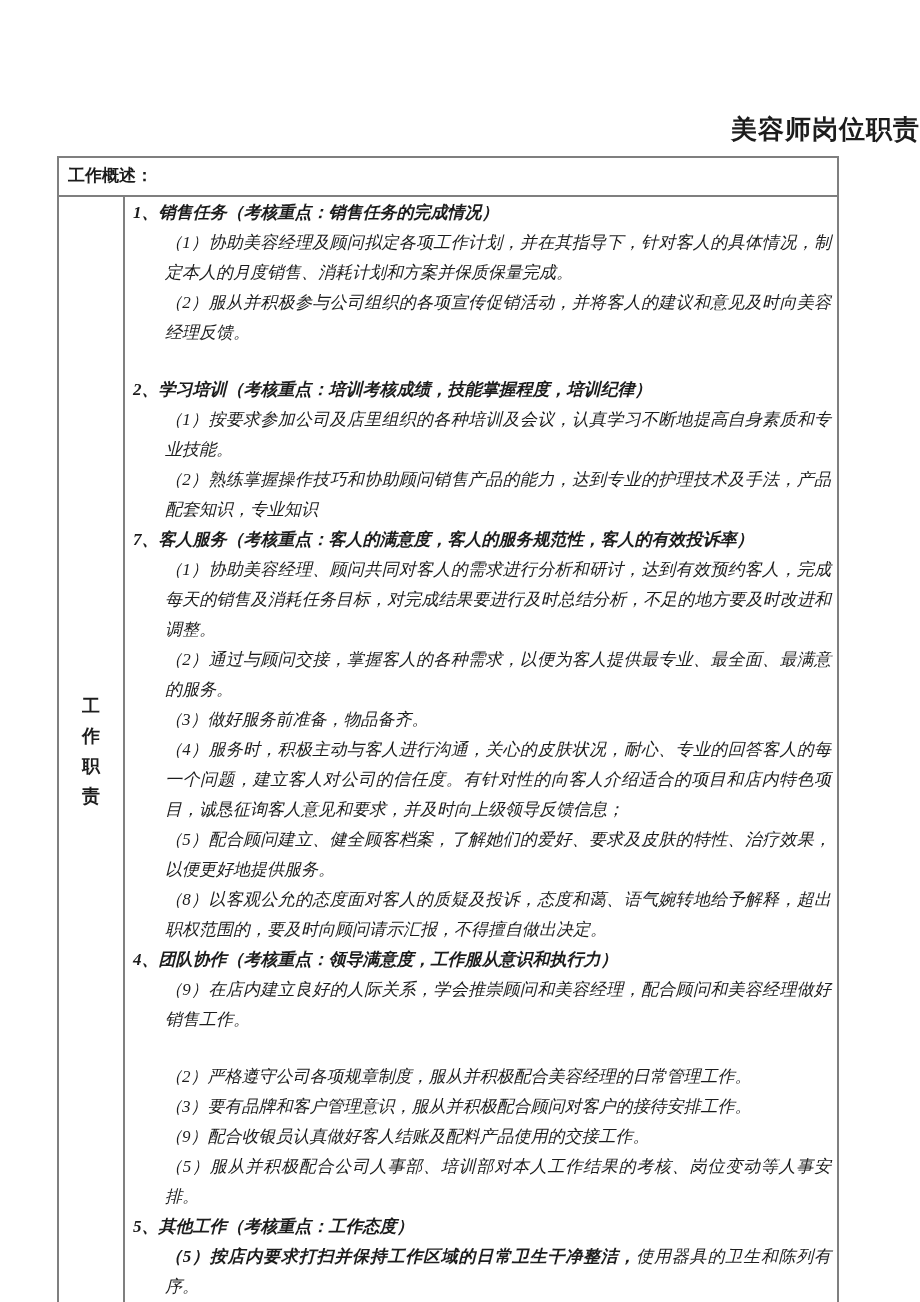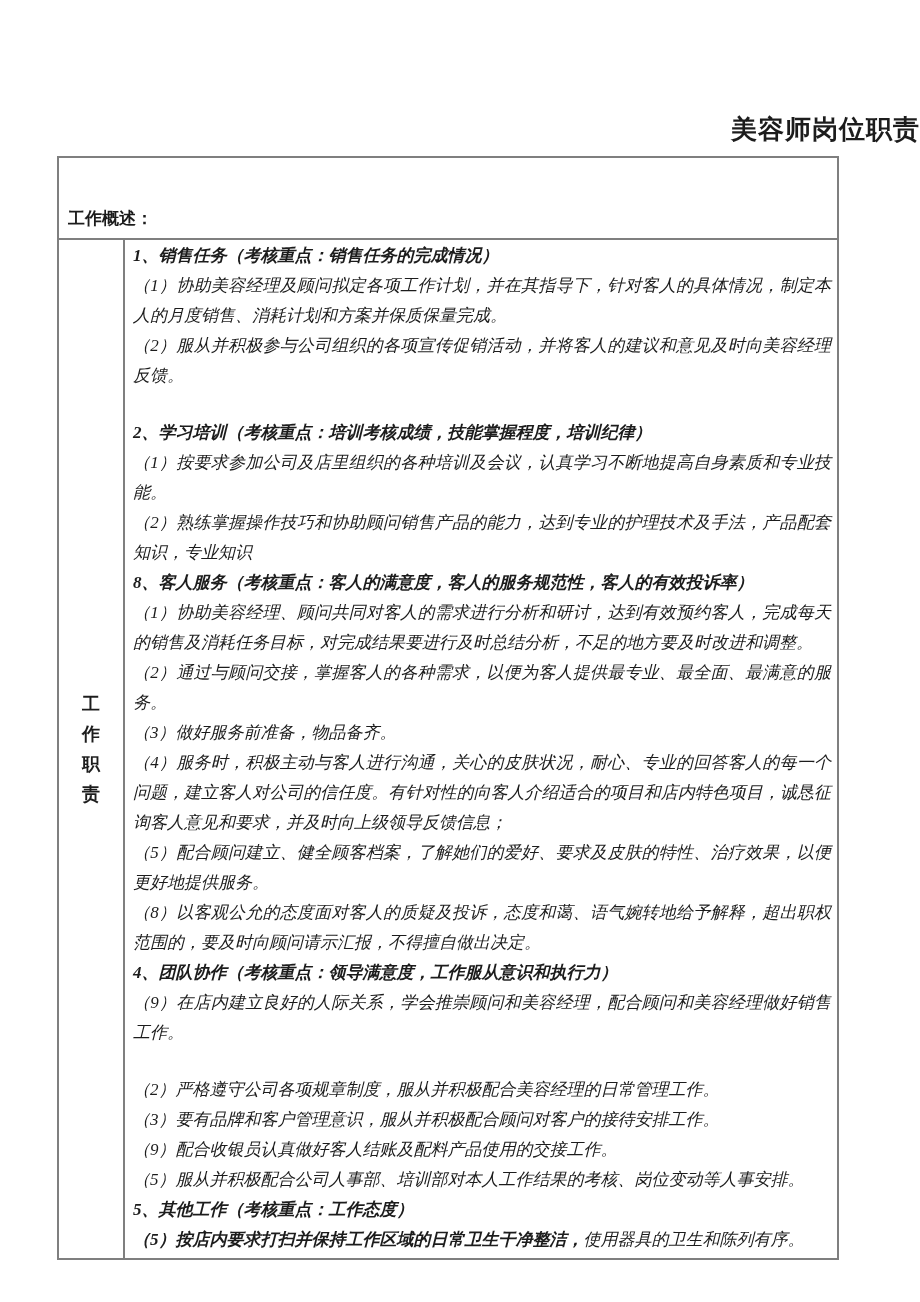--- a/index.html
+++ b/index.html
@@ -33,21 +33,20 @@
     width: 782px;
     border: 2px solid #7f7f7f;
     background: #ffffff;
   }
   
   .overview-row {
     border-bottom: 2px solid #7f7f7f;
     padding: 3px 10px 4px 9px;
     font-size: 17px;
     line-height: 30px;
-    margin-top: 43px;
   }
   .overview-label {
     font-weight: bold;
     display: block;
   }
   .overview-text {
     display: block;
     text-indent: 2.3em;
     text-align: justify;
   }
@@ -72,21 +71,21 @@
     flex: 1 1 auto;
     padding: 1px 6px 3px 8px;
     font-size: 17px;
     line-height: 30px;
   }
   .duties-content p {
     text-align: justify;
     font-style: italic;
   }
   .section-heading { font-weight: bold; }
-  .duty-item { font-weight: normal; }
+  .duty-item { font-weight: normal; margin-left: 32px; }
   .gap-after { margin-bottom: 27px; }
   .bold-lead { font-weight: bold; }
 </style>
 </head>
 <body>
 
 <div class="page">
 
   <div class="doc-title">美容师岗位职责</div>
 
@@ -108,21 +107,21 @@
       <div class="duties-content">
 
         <p class="section-heading">1、销售任务（考核重点：销售任务的完成情况）</p>
         <p class="duty-item">（1）协助美容经理及顾问拟定各项工作计划，并在其指导下，针对客人的具体情况，制定本人的月度销售、消耗计划和方案并保质保量完成。</p>
         <p class="duty-item gap-after">（2）服从并积极参与公司组织的各项宣传促销活动，并将客人的建议和意见及时向美容经理反馈。</p>
 
         <p class="section-heading">2、学习培训（考核重点：培训考核成绩，技能掌握程度，培训纪律）</p>
         <p class="duty-item">（1）按要求参加公司及店里组织的各种培训及会议，认真学习不断地提高自身素质和专业技能。</p>
         <p class="duty-item">（2）熟练掌握操作技巧和协助顾问销售产品的能力，达到专业的护理技术及手法，产品配套知识，专业知识</p>
 
-        <p class="section-heading">8、客人服务（考核重点：客人的满意度，客人的服务规范性，客人的有效投诉率）</p>
+        <p class="section-heading">7、客人服务（考核重点：客人的满意度，客人的服务规范性，客人的有效投诉率）</p>
         <p class="duty-item">（1）协助美容经理、顾问共同对客人的需求进行分析和研讨，达到有效预约客人，完成每天的销售及消耗任务目标，对完成结果要进行及时总结分析，不足的地方要及时改进和调整。</p>
         <p class="duty-item">（2）通过与顾问交接，掌握客人的各种需求，以便为客人提供最专业、最全面、最满意的服务。</p>
         <p class="duty-item">（3）做好服务前准备，物品备齐。</p>
         <p class="duty-item">（4）服务时，积极主动与客人进行沟通，关心的皮肤状况，耐心、专业的回答客人的每一个问题，建立客人对公司的信任度。有针对性的向客人介绍适合的项目和店内特色项目，诚恳征询客人意见和要求，并及时向上级领导反馈信息；</p>
         <p class="duty-item">（5）配合顾问建立、健全顾客档案，了解她们的爱好、要求及皮肤的特性、治疗效果，以便更好地提供服务。</p>
         <p class="duty-item">（8）以客观公允的态度面对客人的质疑及投诉，态度和蔼、语气婉转地给予解释，超出职权范围的，要及时向顾问请示汇报，不得擅自做出决定。</p>
 
         <p class="section-heading">4、团队协作（考核重点：领导满意度，工作服从意识和执行力）</p>
         <p class="duty-item gap-after">（9）在店内建立良好的人际关系，学会推崇顾问和美容经理，配合顾问和美容经理做好销售工作。</p>
         <p class="duty-item">（2）严格遵守公司各项规章制度，服从并积极配合美容经理的日常管理工作。</p>

